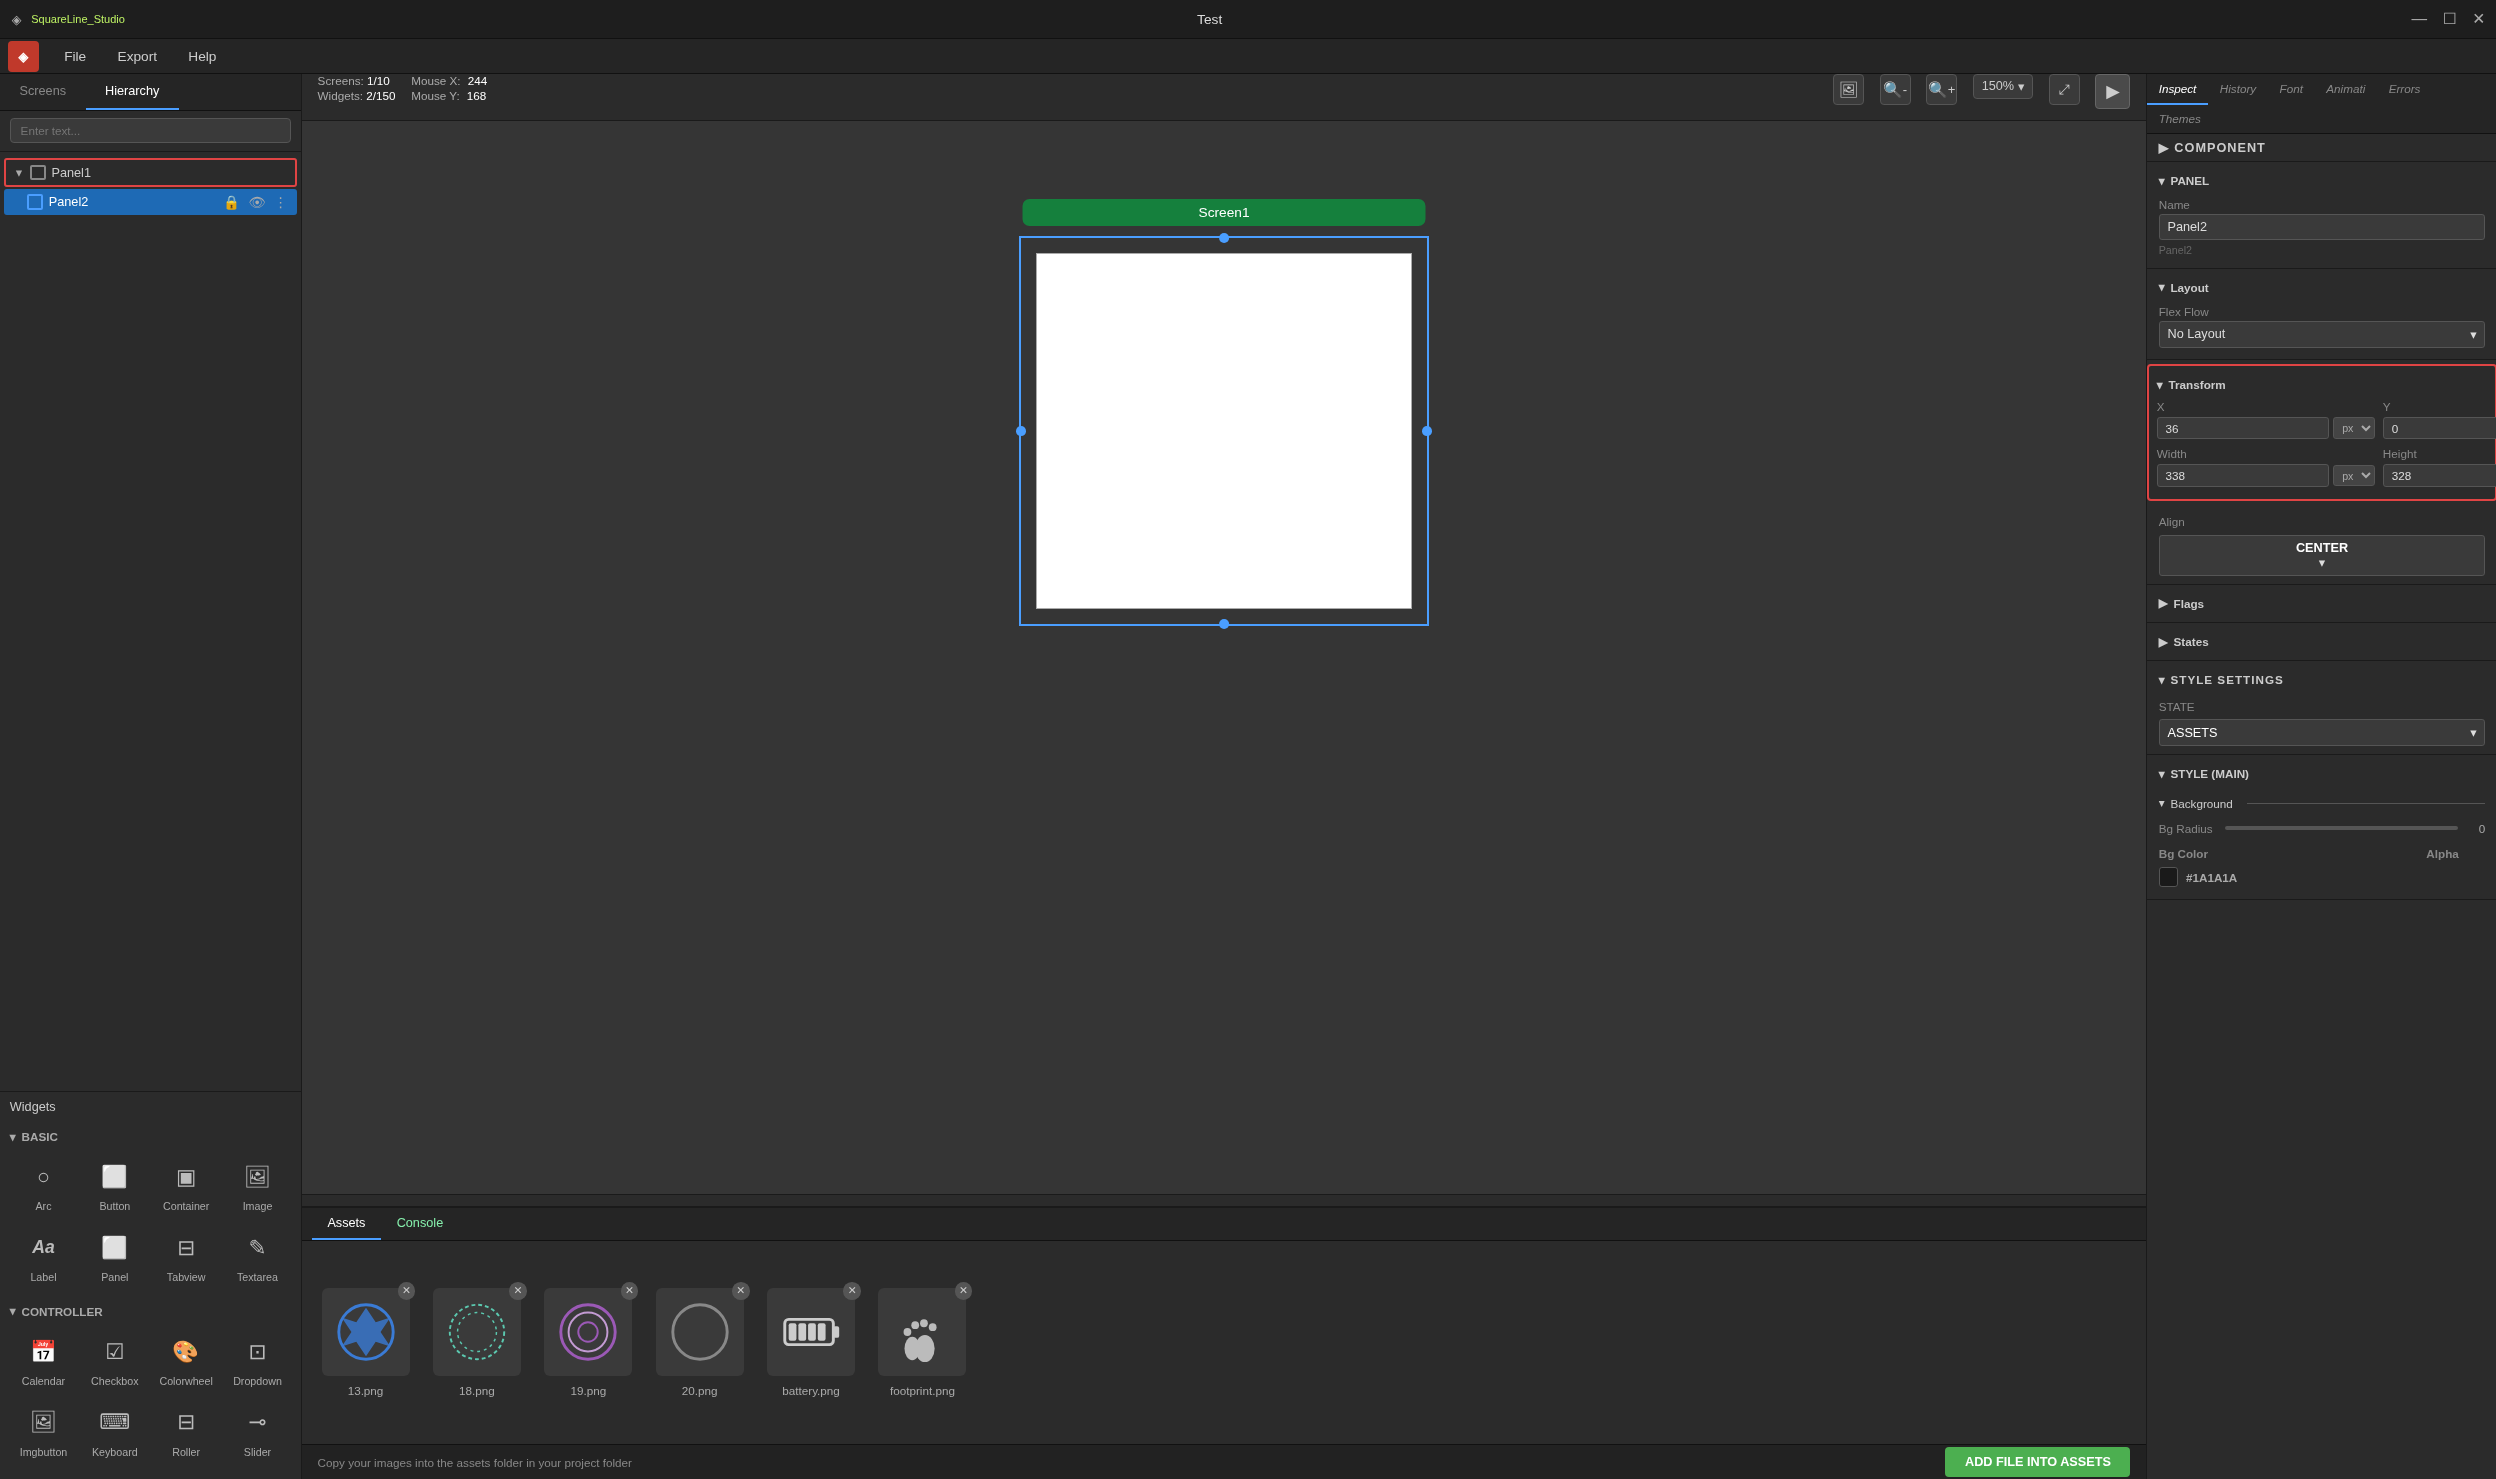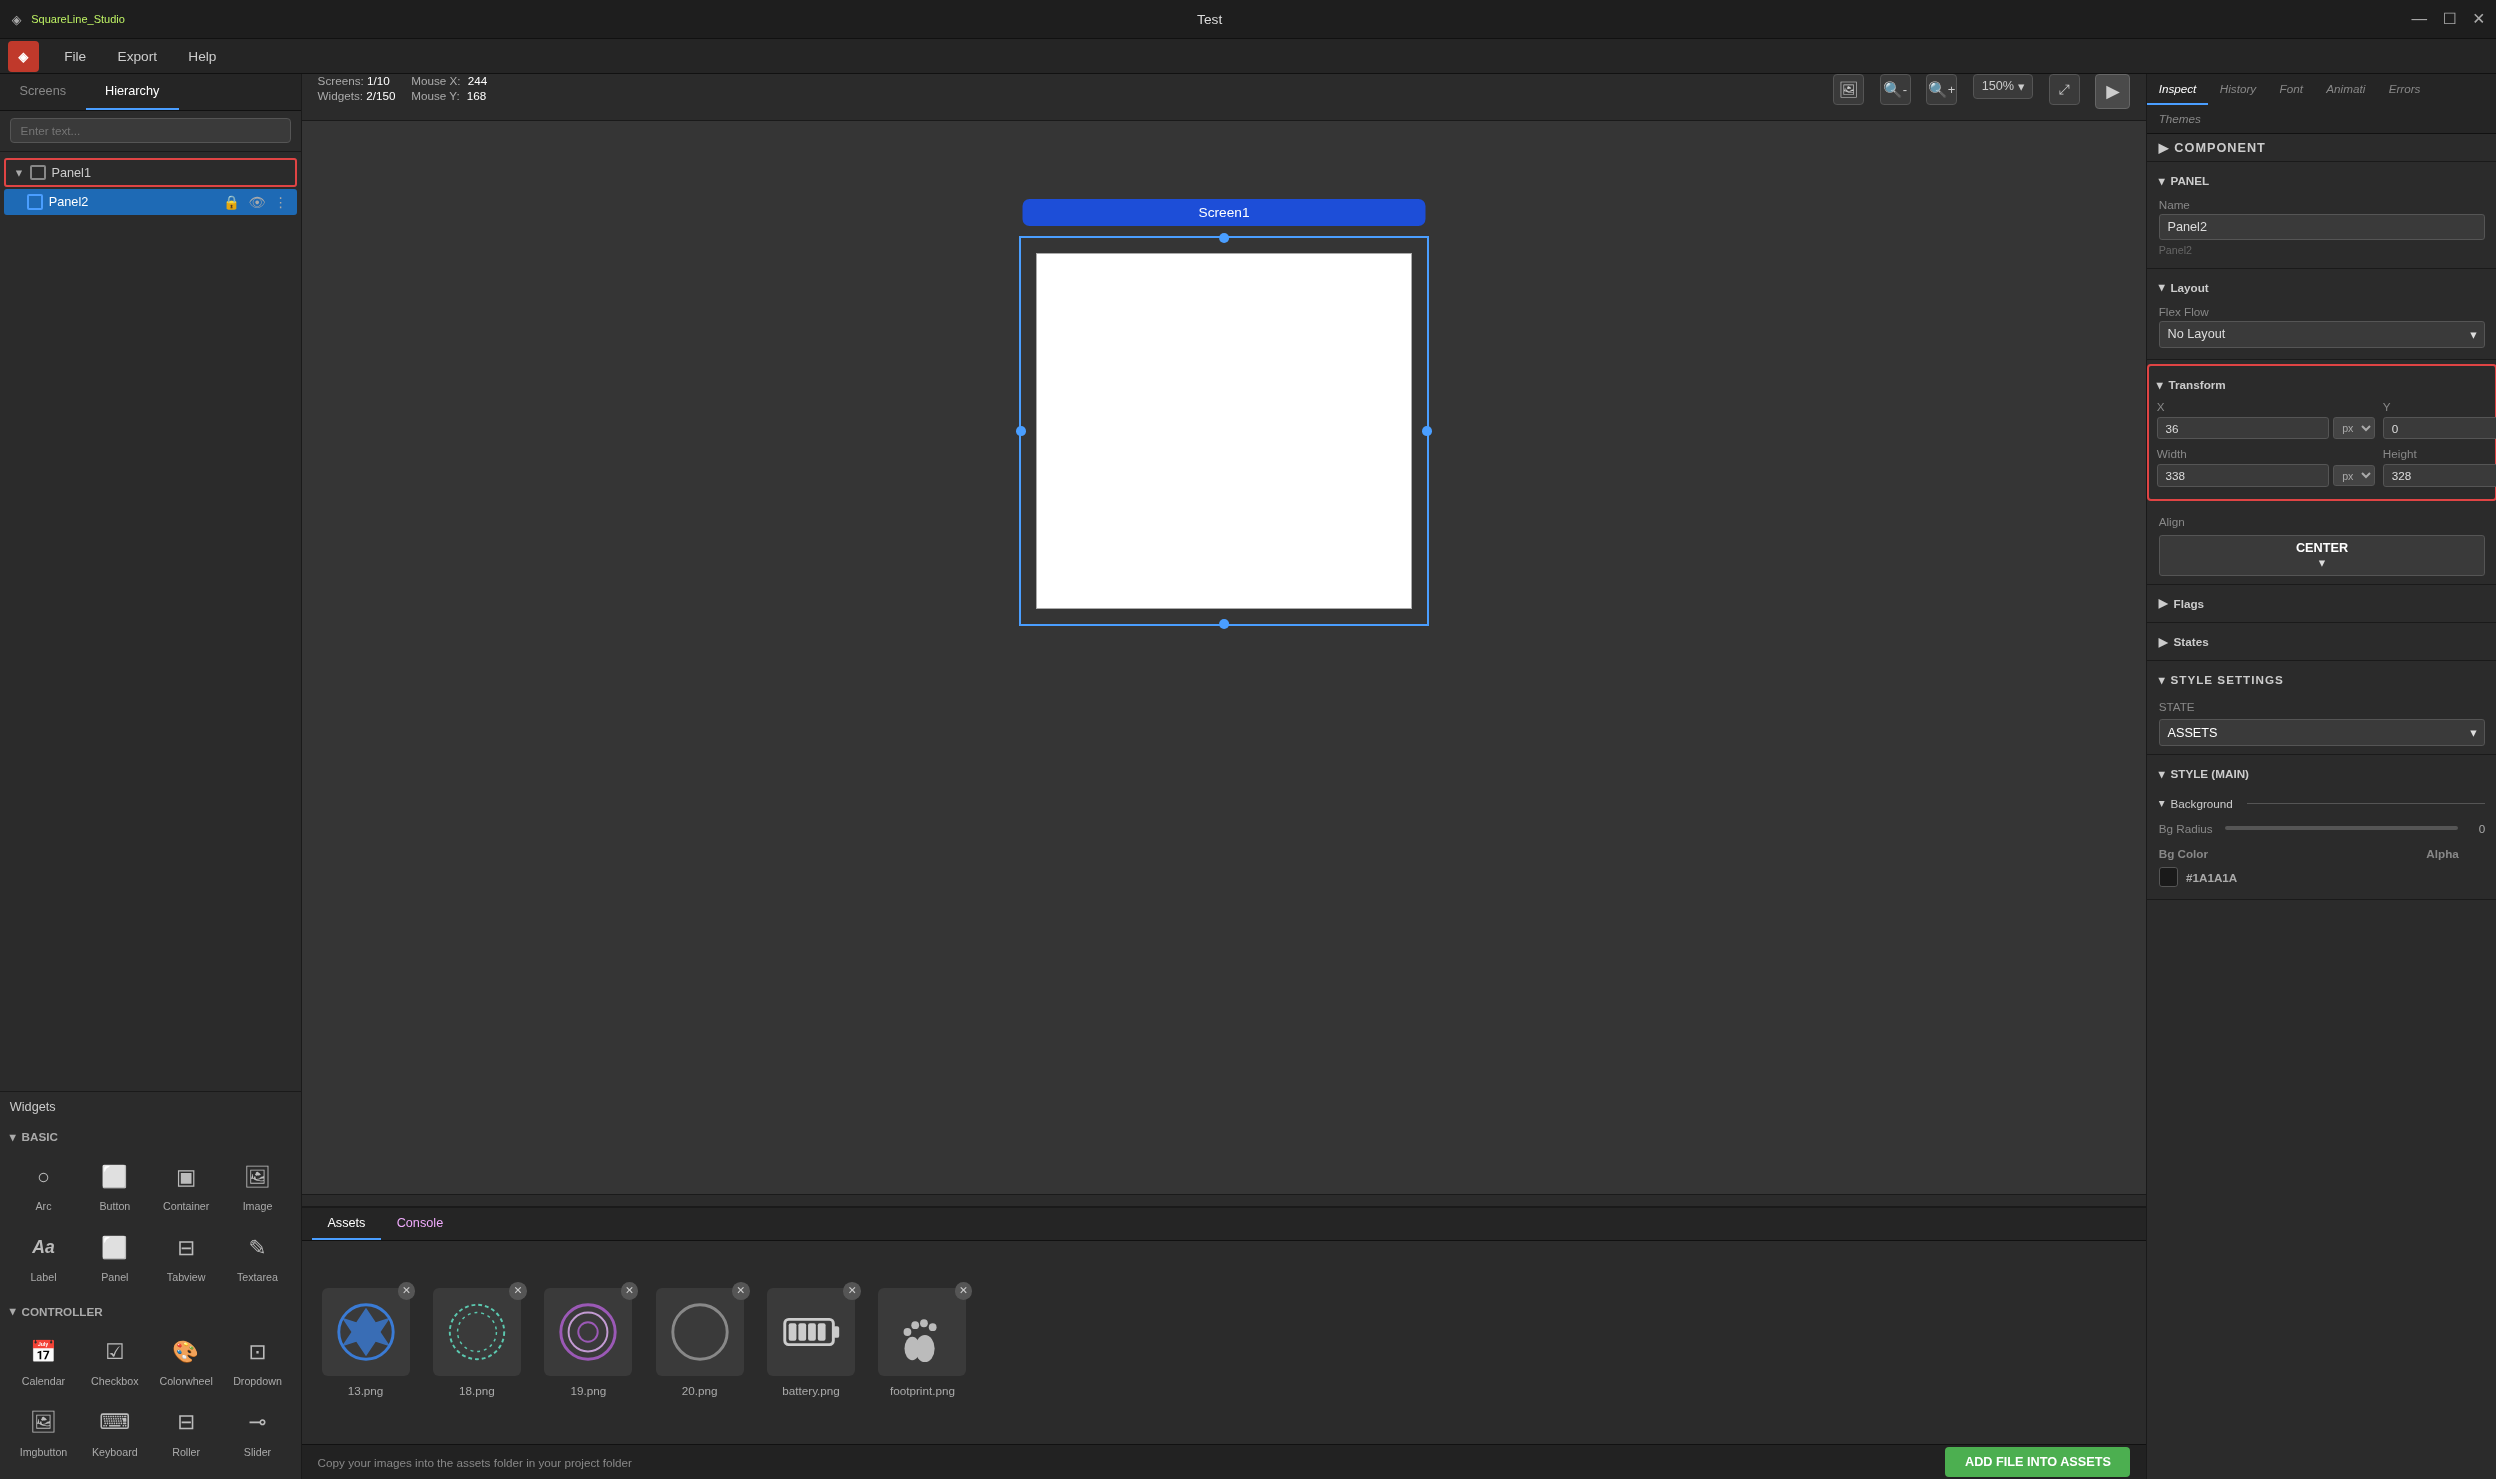--- a/index.html
+++ b/index.html
@@ -250,21 +250,21 @@
       align-items: center;
       justify-content: center;
       position: relative;
       overflow: hidden;
     }
     .screen-label {
       position: absolute;
       top: 78px;
       left: 50%;
       transform: translateX(-50%);
-      background: #1d4ed8;
+      background: #15803d;
       color: white;
       padding: 5.9px 176px;
       border-radius: 7px;
       font-size: 13.7px;
       white-space: nowrap;
     }
     .panel-outer {
       position: absolute;
       top: 115px;
       left: 50%;
@@ -312,21 +312,21 @@
     }
     .bottom-tabs {
       display: flex;
       background: #252525;
       border-bottom: 1px solid #111;
       padding: 0 9.8px;
     }
     .bottom-tab {
       padding: 7.8px 15.6px;
       cursor: pointer;
-      color: #f0abfc;
+      color: #86efac;
       font-size: 12.7px;
     }
     .bottom-tab.active { color: #fff; border-bottom: 2px solid #4a9eff; }
     .assets-grid {
       flex: 1;
       display: flex;
       align-items: center;
       gap: 23.4px;
       padding: 11.7px 19.5px;
       overflow-x: auto;

